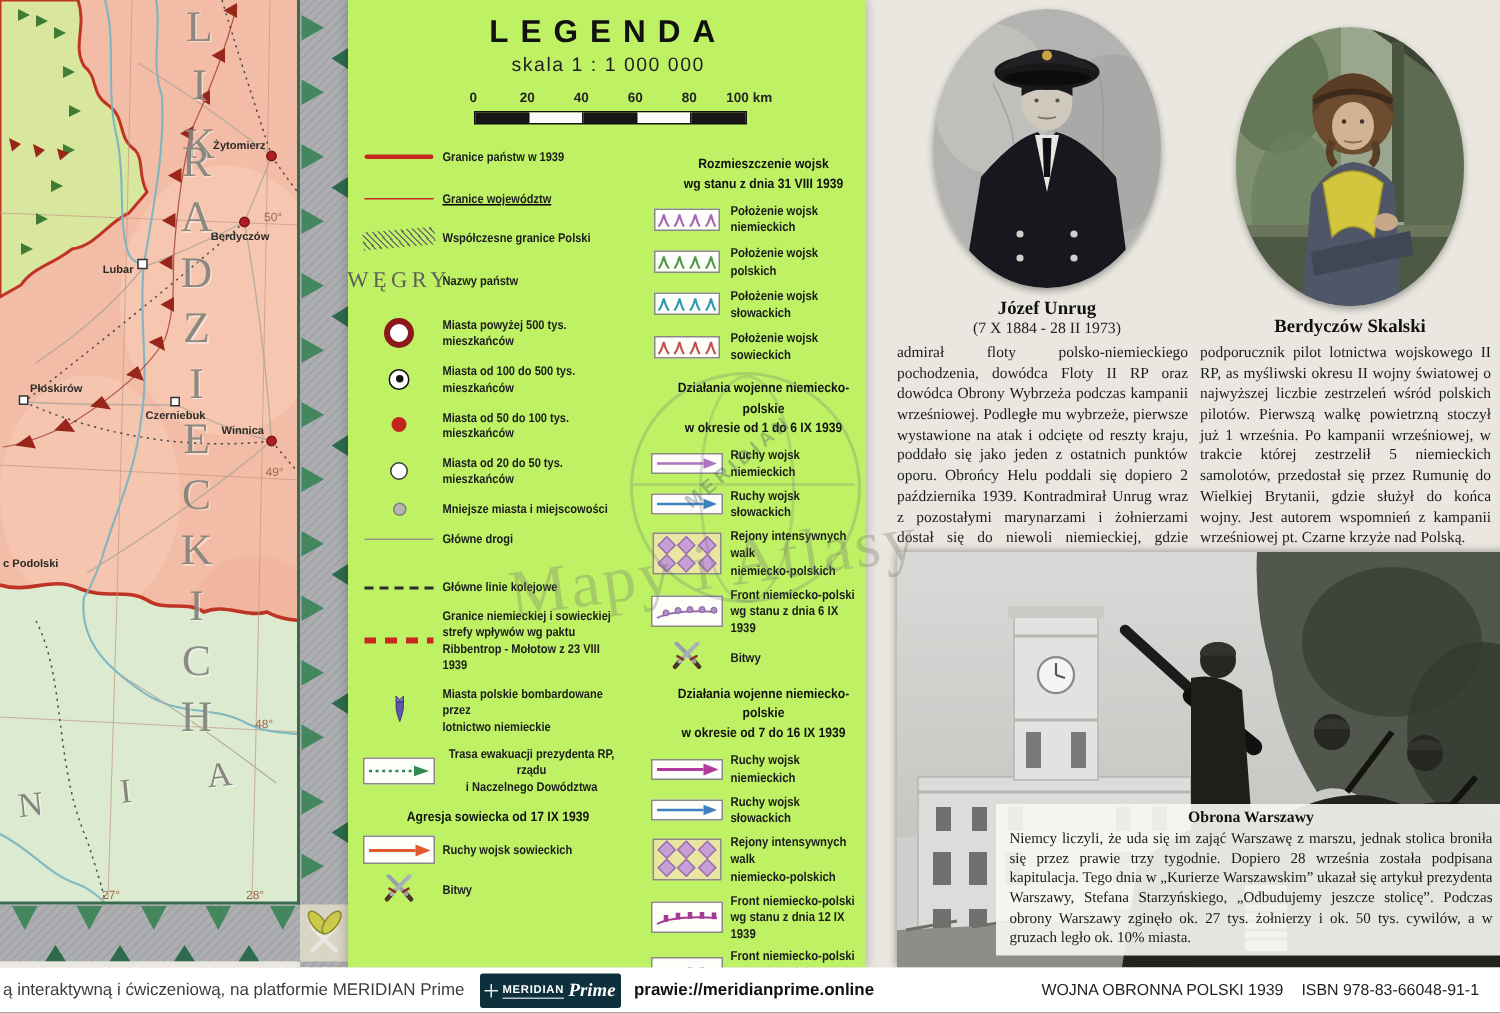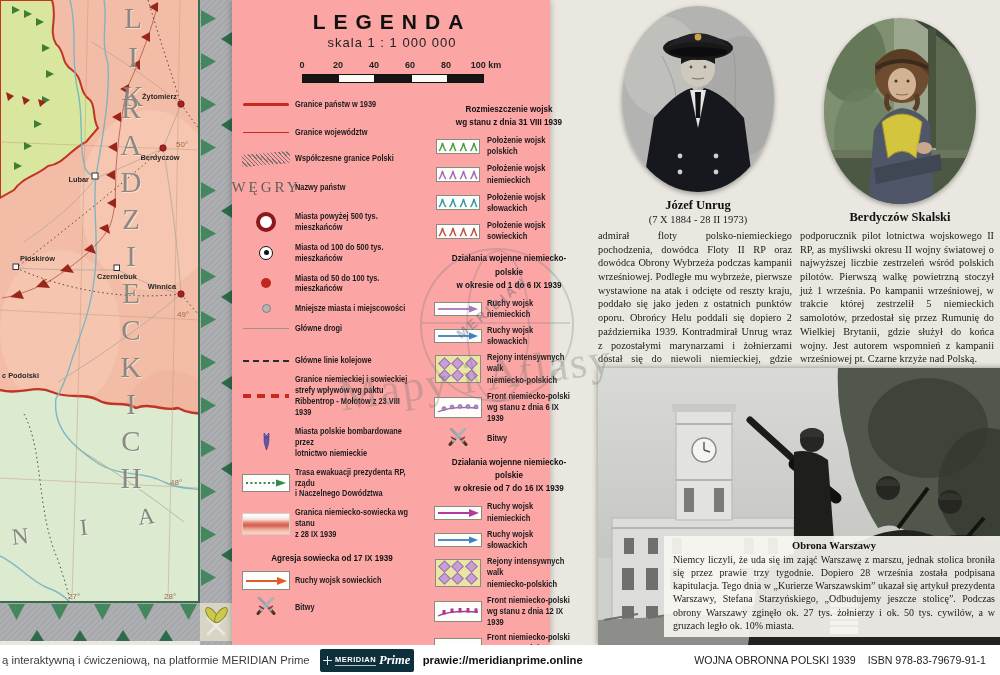--- a/index.html
+++ b/index.html
@@ -14,21 +14,21 @@
   .v-label{position:absolute;writing-mode:vertical-lr;text-orientation:upright;
     font-family:"Liberation Serif",serif;color:#84847c;opacity:.92;
     text-shadow:1px 1px 0 rgba(255,255,255,.5);z-index:3;}
   .v-lik{left:116px;top:2px;font-size:29px;letter-spacing:7px;}
   .v-radz{left:114px;top:92px;font-size:29px;letter-spacing:5px;}
   .rletter{position:absolute;font-family:"Liberation Serif",serif;font-size:23px;color:#86867e;z-index:3;
     text-shadow:1px 1px 0 rgba(255,255,255,.5);transform:rotate(-6deg);}
   .map text{font-family:"Liberation Sans",sans-serif;}
 
   
-  .legend{position:absolute;left:232px;top:0;width:318px;height:645px;background:#fca5a5;
+  .legend{position:absolute;left:232px;top:0;width:345px;height:645px;background:#bef264;
     box-shadow:0 0 7px rgba(0,0,0,.28);z-index:2;}
   .legend-inner{padding:10px 8px 0 10px;}
   .lg-title{text-align:center;font-size:21px;font-weight:bold;letter-spacing:8px;color:#111;}
   .lg-scale{text-align:center;font-size:13px;color:#222;margin-top:1px;letter-spacing:1px;}
   .scalebar{position:relative;width:184px;height:27px;margin:10px auto 12px auto;}
   .sb-lab{position:absolute;top:0;font-size:9px;font-weight:bold;color:#222;transform:translateX(-50%);white-space:nowrap;}
   .sb-bar{position:absolute;left:2px;top:14px;width:180px;height:7px;border:1px solid #111;display:flex;}
   .sb-seg{width:36px;height:100%;}
   .sb-b{background:#161616;} .sb-w{background:#fbfbf8;border-left:1px solid #111;border-right:1px solid #111;}
 
@@ -311,21 +311,21 @@
 
       <div class="cols">
 
         <div class="col-l">
           <div class="lrow" style="margin-bottom:17px;">
               <span class="sym">
                 <span class="s-red-thick"></span>
               </span>
               <span class="lbl">Granice państw  w 1939</span>
             </div>
-          <div class="lrow" style="margin-bottom:15px;">
+          <div class="lrow" style="margin-bottom:15px;text-decoration:underline;">
               <span class="sym">
                 <span class="s-red-thin"></span>
               </span>
               <span class="lbl">Granice województw</span>
             </div>
           <div class="lrow" style="margin-bottom:14px;">
               <span class="sym">
                 <span class="s-hatch"></span>
               </span>
               <span class="lbl">Współczesne granice Polski</span>
@@ -348,20 +348,26 @@
                   <span></span>
                 </span>
               </span>
               <span class="lbl">Miasta od 100 do 500 tys. mieszkańców</span>
             </div>
           <div class="lrow">
               <span class="sym">
                 <span class="c3"></span>
               </span>
               <span class="lbl">Miasta  od 50 do 100 tys. mieszkańców</span>
+            </div>
+          <div class="lrow">
+              <span class="sym">
+                <span class="c4"></span>
+              </span>
+              <span class="lbl">Miasta od 20 do 50 tys. mieszkańców</span>
             </div>
           <div class="lrow">
               <span class="sym">
                 <span class="c5"></span>
               </span>
               <span class="lbl">Mniejsze miasta i miejscowości</span>
             </div>
           <div class="lrow" style="margin-bottom:21px;">
               <span class="sym">
                 <span class="s-road"></span>
@@ -385,39 +391,32 @@
           <div class="lrow" style="margin-bottom:8px;">
             <span class="sym">
               <svg width="11" height="18" viewBox="0 0 11 18">
                 <polygon points="3,0 5.5,2.5 8,0 8,4 3,4" fill="#7a74c0" stroke="#37327a" stroke-width=".6"></polygon>
                 <path d="M3.2,4 C2.6,8 3.6,12 5.5,17 C7.4,12 8.4,8 7.8,4 Z" fill="#5f58aa" stroke="#37327a" stroke-width=".6"></path>
               </svg>
             </span>
             <span class="lbl">Miasta polskie bombardowane przez
 lotnictwo niemieckie</span>
           </div>
-          <div class="lrow" style="margin-bottom:8px;">
+          <div class="lrow" style="margin-bottom:8px;text-align:center;">
             <span class="sym">
                 <span class="symbox" style="width:48px;height:14px;">
               <svg width="44" height="10" viewBox="0 0 44 10">
                 <line x1="2" y1="5" x2="32" y2="5" stroke="#2e8b4f" stroke-width="1.8" stroke-dasharray="2 2.4"></line>
                 <polygon points="32,1.5 42,5 32,8.5" fill="#2e8b4f"></polygon>
               </svg>
                 </span>
             </span>
             <span class="lbl">Trasa ewakuacji prezydenta RP, rządu
 i Naczelnego Dowództwa</span>
           </div>
-          <div class="lrow" style="margin-bottom:12px;">
-              <span class="sym">
-                <span class="s-grad"></span>
-              </span>
-              <span class="lbl">Granica niemiecko-sowiecka wg stanu
-z 28 IX 1939</span>
-            </div>
 
           <div class="sec-h" style="width:180px;">Agresja sowiecka od 17 IX 1939</div>
           <div class="lrow" style="margin-bottom:7px;">
             <span class="sym">
                 <span class="symbox" style="width:48px;height:15px;">
               <svg width="44" height="10" viewBox="0 0 44 10">
                 <line x1="2" y1="5" x2="33" y2="5" stroke="#e05a2b" stroke-width="2"></line>
                 <polygon points="33,1 43,5 33,9" fill="#e05a2b"></polygon>
               </svg>
                 </span>
@@ -438,35 +437,35 @@
           </div>
         </div>
 
         <div class="col-r">
           <div class="sec-h">Rozmieszczenie wojsk
 wg stanu z dnia 31 VIII 1939</div>
           <div class="lrow" style="margin-bottom:6px;">
               <span class="sym">
                 <span class="symbox">
                   <svg width="40" height="11" viewBox="0 0 40 11">
-                    <path d="M1,10 Q3,8 4.5,2 Q6,8 8,10 M11.5,10 Q13.5,8 15,2 Q16.5,8 18,10 M22,10 Q24,8 25.5,2 Q27,8 28.5,10 M32.5,10 Q34.5,8 36,2 Q37.5,8 39,10" stroke="#4f9a45" stroke-width="1.4" fill="none"></path>
-                  </svg>
-                </span>
-              </span>
-              <span class="lbl">Położenie wojsk polskich</span>
+                    <path d="M1,10 Q3,8 4.5,2 Q6,8 8,10 M11.5,10 Q13.5,8 15,2 Q16.5,8 18,10 M22,10 Q24,8 25.5,2 Q27,8 28.5,10 M32.5,10 Q34.5,8 36,2 Q37.5,8 39,10" stroke="#a866b8" stroke-width="1.4" fill="none"></path>
+                  </svg>
+                </span>
+              </span>
+              <span class="lbl">Położenie wojsk niemieckich</span>
             </div>
           <div class="lrow" style="margin-bottom:6px;">
               <span class="sym">
                 <span class="symbox">
                   <svg width="40" height="11" viewBox="0 0 40 11">
-                    <path d="M1,10 Q3,8 4.5,2 Q6,8 8,10 M11.5,10 Q13.5,8 15,2 Q16.5,8 18,10 M22,10 Q24,8 25.5,2 Q27,8 28.5,10 M32.5,10 Q34.5,8 36,2 Q37.5,8 39,10" stroke="#a866b8" stroke-width="1.4" fill="none"></path>
-                  </svg>
-                </span>
-              </span>
-              <span class="lbl">Położenie wojsk niemieckich</span>
+                    <path d="M1,10 Q3,8 4.5,2 Q6,8 8,10 M11.5,10 Q13.5,8 15,2 Q16.5,8 18,10 M22,10 Q24,8 25.5,2 Q27,8 28.5,10 M32.5,10 Q34.5,8 36,2 Q37.5,8 39,10" stroke="#4f9a45" stroke-width="1.4" fill="none"></path>
+                  </svg>
+                </span>
+              </span>
+              <span class="lbl">Położenie wojsk polskich</span>
             </div>
           <div class="lrow" style="margin-bottom:6px;">
               <span class="sym">
                 <span class="symbox">
                   <svg width="40" height="11" viewBox="0 0 40 11">
                     <path d="M1,10 Q3,8 4.5,2 Q6,8 8,10 M11.5,10 Q13.5,8 15,2 Q16.5,8 18,10 M22,10 Q24,8 25.5,2 Q27,8 28.5,10 M32.5,10 Q34.5,8 36,2 Q37.5,8 39,10" stroke="#2f9aa8" stroke-width="1.4" fill="none"></path>
                   </svg>
                 </span>
               </span>
               <span class="lbl">Położenie wojsk słowackich</span>
@@ -792,17 +791,17 @@
   <div class="footer">
     <span class="f-left">ą interaktywną i ćwiczeniową, na platformie MERIDIAN Prime</span>
     <span class="f-logo">
       <span class="plus"></span>
       <span class="mword">MERIDIAN</span>
       <span class="pword">Prime</span>
     </span>
     <span class="f-url">prawie://meridianprime.online</span>
     <span class="f-right">
       <span>WOJNA OBRONNA POLSKI 1939</span>
-      <span>ISBN 978-83-79679-91-1</span>
+      <span>ISBN 978-83-66048-91-1</span>
     </span>
   </div>
 
 </div>
 
 </body></html>

